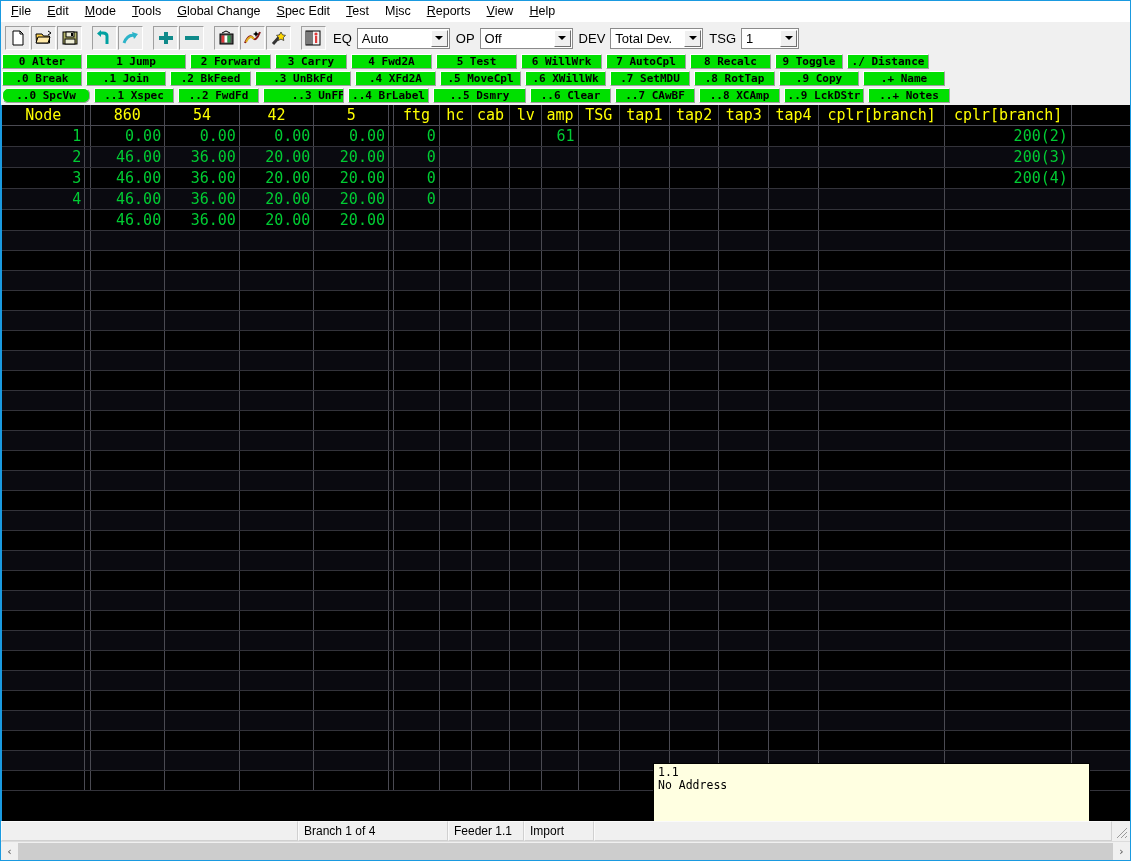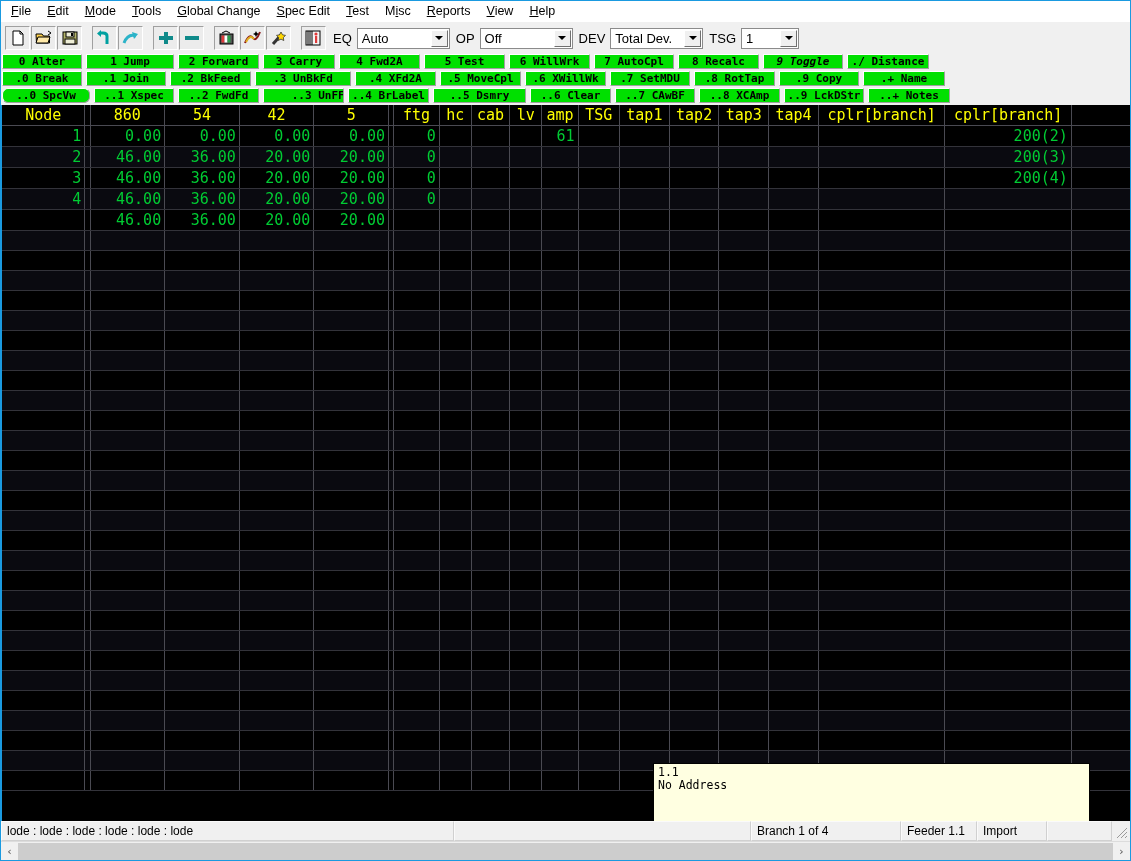--- a/index.html
+++ b/index.html
@@ -261,21 +261,21 @@
       <div class="val">1</div>
       <div class="arrowbox"></div>
     </div>
   </div>
 
   <div class="fkeys">
     <div class="fkrow" id="fkrow1">
         <div class="fkey" style="width: 80px;">
           <span>0 Alter</span>
         </div>
-        <div class="fkey" style="width: 88px;">
+        <div class="fkey" style="width: 100px;">
           <span>1 Jump</span>
         </div>
         <div class="fkey" style="width: 81px;">
           <span>2 Forward</span>
         </div>
         <div class="fkey" style="width: 72px;">
           <span>3 Carry</span>
         </div>
         <div class="fkey" style="width: 81px;">
           <span>4 Fwd2A</span>
@@ -285,21 +285,21 @@
         </div>
         <div class="fkey" style="width: 81px;">
           <span>6 WillWrk</span>
         </div>
         <div class="fkey" style="width: 80px;">
           <span>7 AutoCpl</span>
         </div>
         <div class="fkey" style="width: 81px;">
           <span>8 Recalc</span>
         </div>
-        <div class="fkey" style="width: 80px; font-style: italic;">
+        <div class="fkey" style="width: 68px;">
           <span>9 Toggle</span>
         </div>
         <div class="fkey" style="width: 82px;">
           <span>./ Distance</span>
         </div>
       </div>
     <div class="fkrow" id="fkrow2">
         <div class="fkey" style="width: 80px;">
           <span>.0 Break</span>
         </div>
@@ -1149,21 +1149,20 @@
         </tbody>
     </table>
 
     <div class="infopanel" id="infopanel">
         <div>1.1</div>
         <div>No Address</div>
       </div>
   </div>
 
   <div class="statusbar">
-    <div class="sbcell" style="width:453px">lode : lode : lode : lode : lode : lode</div>
     <div class="sbcell" style="width:297px"></div>
     <div class="sbcell" style="width:150px">Branch 1 of 4</div>
     <div class="sbcell" style="width:76px">Feeder 1.1</div>
     <div class="sbcell" style="width:70px">Import</div>
     <div class="sbcell" style="flex:1 1 auto"></div>
     <div class="sbgrip">
       <svg width="12" height="12" viewBox="0 0 12 12">
           <path d="M11 1 L1 11 M11 5 L5 11 M11 9 L9 11" stroke="#9a9a9a" stroke-width="1"></path>
         </svg>
     </div>

